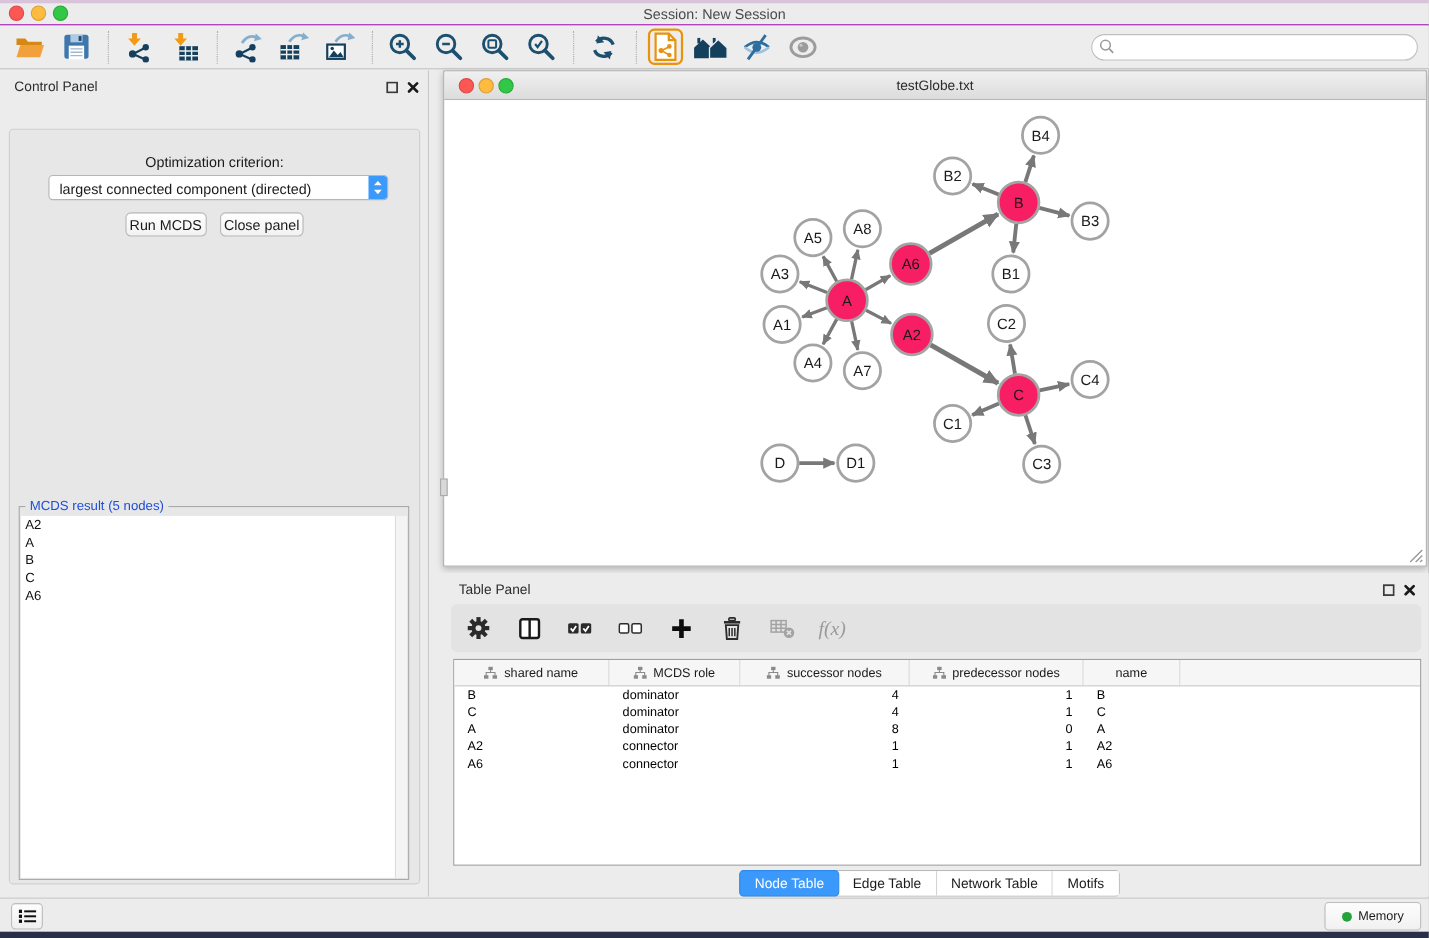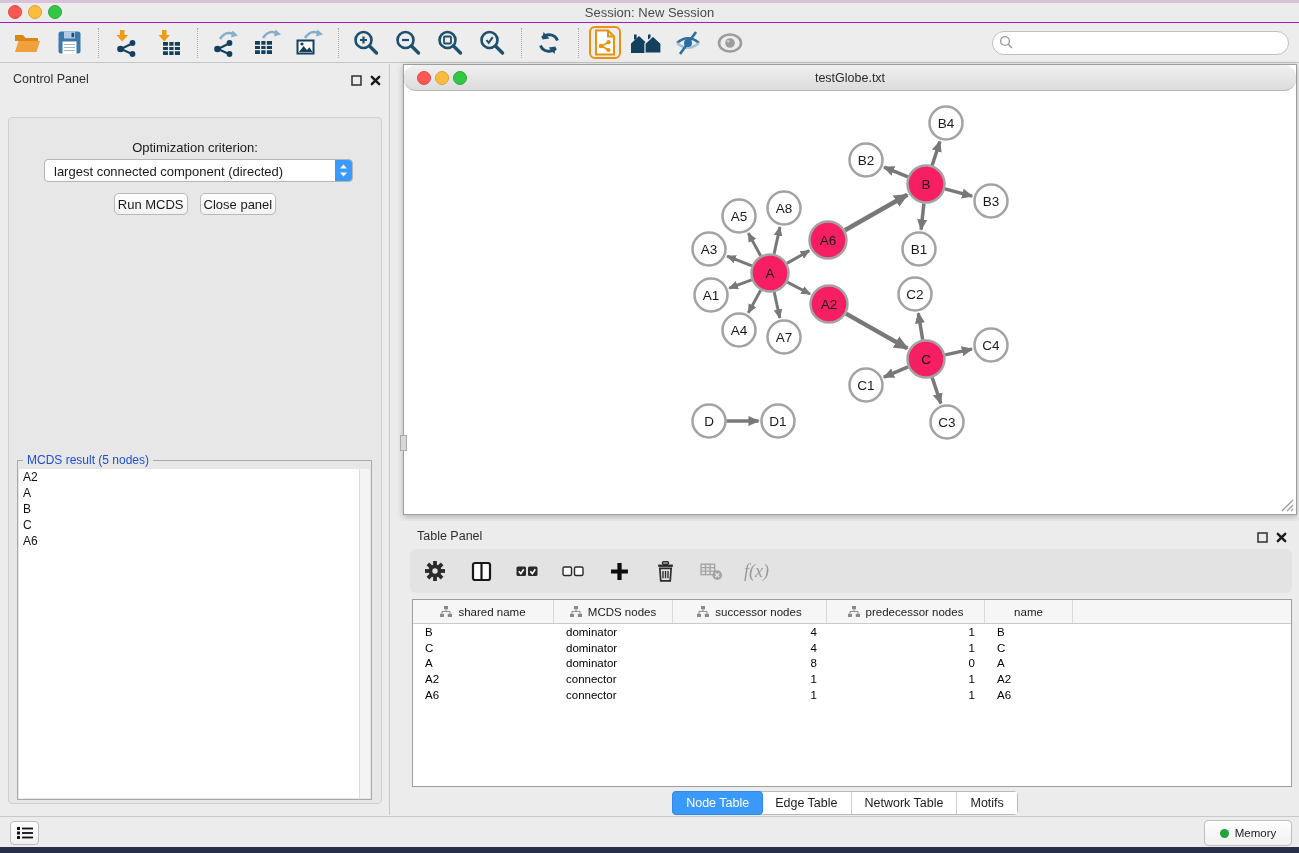--- a/index.html
+++ b/index.html
@@ -56,21 +56,21 @@
       border-radius:5px;font-size:13px;color:#1a1a1a;line-height:21px;}
   .mcds-box{position:absolute;left:8px;right:9px;top:342px;bottom:3px;border:1px solid #A9A9A9;}
   .mcds-legend{position:absolute;left:5px;top:-8px;background:#E7E7E7;padding:0 4px;font-size:12px;color:#1d4ed8;}
   .mcds-list{position:absolute;left:1px;top:8px;right:11px;bottom:1px;background:#fff;overflow:hidden;}
   .mcds-scroll{position:absolute;top:8px;right:1px;bottom:1px;width:10px;background:#F4F4F4;border-left:1px solid #DCDCDC;}
   .mcds-item{font-size:12px;color:#111;padding:1.5px 0 1.5px 4px;line-height:13px;}
   
   .workspace{position:absolute;left:391px;top:0;right:0;height:100%;}
   .network-window{position:absolute;left:12px;top:0;width:892px;height:449px;background:#fff;
       border:1px solid #9E9E9E;box-shadow:0 2px 6px rgba(0,0,0,.25);box-sizing:content-box;width:892px;}
-  .nw-titlebar{position:relative;height:25px;background:linear-gradient(#F0F0F0,#DCDCDC);border-bottom:1px solid #B5B5B5;border-radius:12px;}
+  .nw-titlebar{position:relative;height:25px;background:linear-gradient(#F0F0F0,#DCDCDC);border-bottom:1px solid #B5B5B5;}
   .nw-titlebar .tl{top:6px;}
   .nw-titlebar .tl.red{left:13px;}
   .nw-titlebar .tl.yellow{left:31px;}
   .nw-titlebar .tl.green{left:49px;}
   .nw-title{position:absolute;left:0;right:0;top:6px;text-align:center;font-size:12.5px;color:#2b2b2b;}
   .nw-canvas{position:relative;width:892px;height:423px;background:#fff;}
   .corner-grip{position:absolute;right:2px;bottom:2px;}
   .edge-grip{position:absolute;width:5px;height:14px;background:#D8D8D8;border:1px solid #ABABAB;}
   .grip-left{left:-4px;top:370px;}
   
@@ -500,21 +500,21 @@
                 <span style="display: flex;">
                   <svg width="12" height="12" viewBox="0 0 12 12">
                     <g fill="#8a8a8a">
                       <rect x="4" y="0" width="4" height="3.2"></rect>
                       <rect x="0" y="7.8" width="4" height="3.2"></rect>
                       <rect x="7.8" y="7.8" width="4.2" height="3.2"></rect>
                     </g>
                     <path d="M6 3.2 v2.2 M2 7.8 V5.4 h8 V7.8" stroke="#8a8a8a" stroke-width="1" fill="none"></path>
                   </svg>
                 </span>
-                <span>MCDS nodes</span>
+                <span>MCDS role</span>
               </div>
               <div class="th" style="width: 154px;">
                 <span style="display: flex;">
                   <svg width="12" height="12" viewBox="0 0 12 12">
                     <g fill="#8a8a8a">
                       <rect x="4" y="0" width="4" height="3.2"></rect>
                       <rect x="0" y="7.8" width="4" height="3.2"></rect>
                       <rect x="7.8" y="7.8" width="4.2" height="3.2"></rect>
                     </g>
                     <path d="M6 3.2 v2.2 M2 7.8 V5.4 h8 V7.8" stroke="#8a8a8a" stroke-width="1" fill="none"></path>

